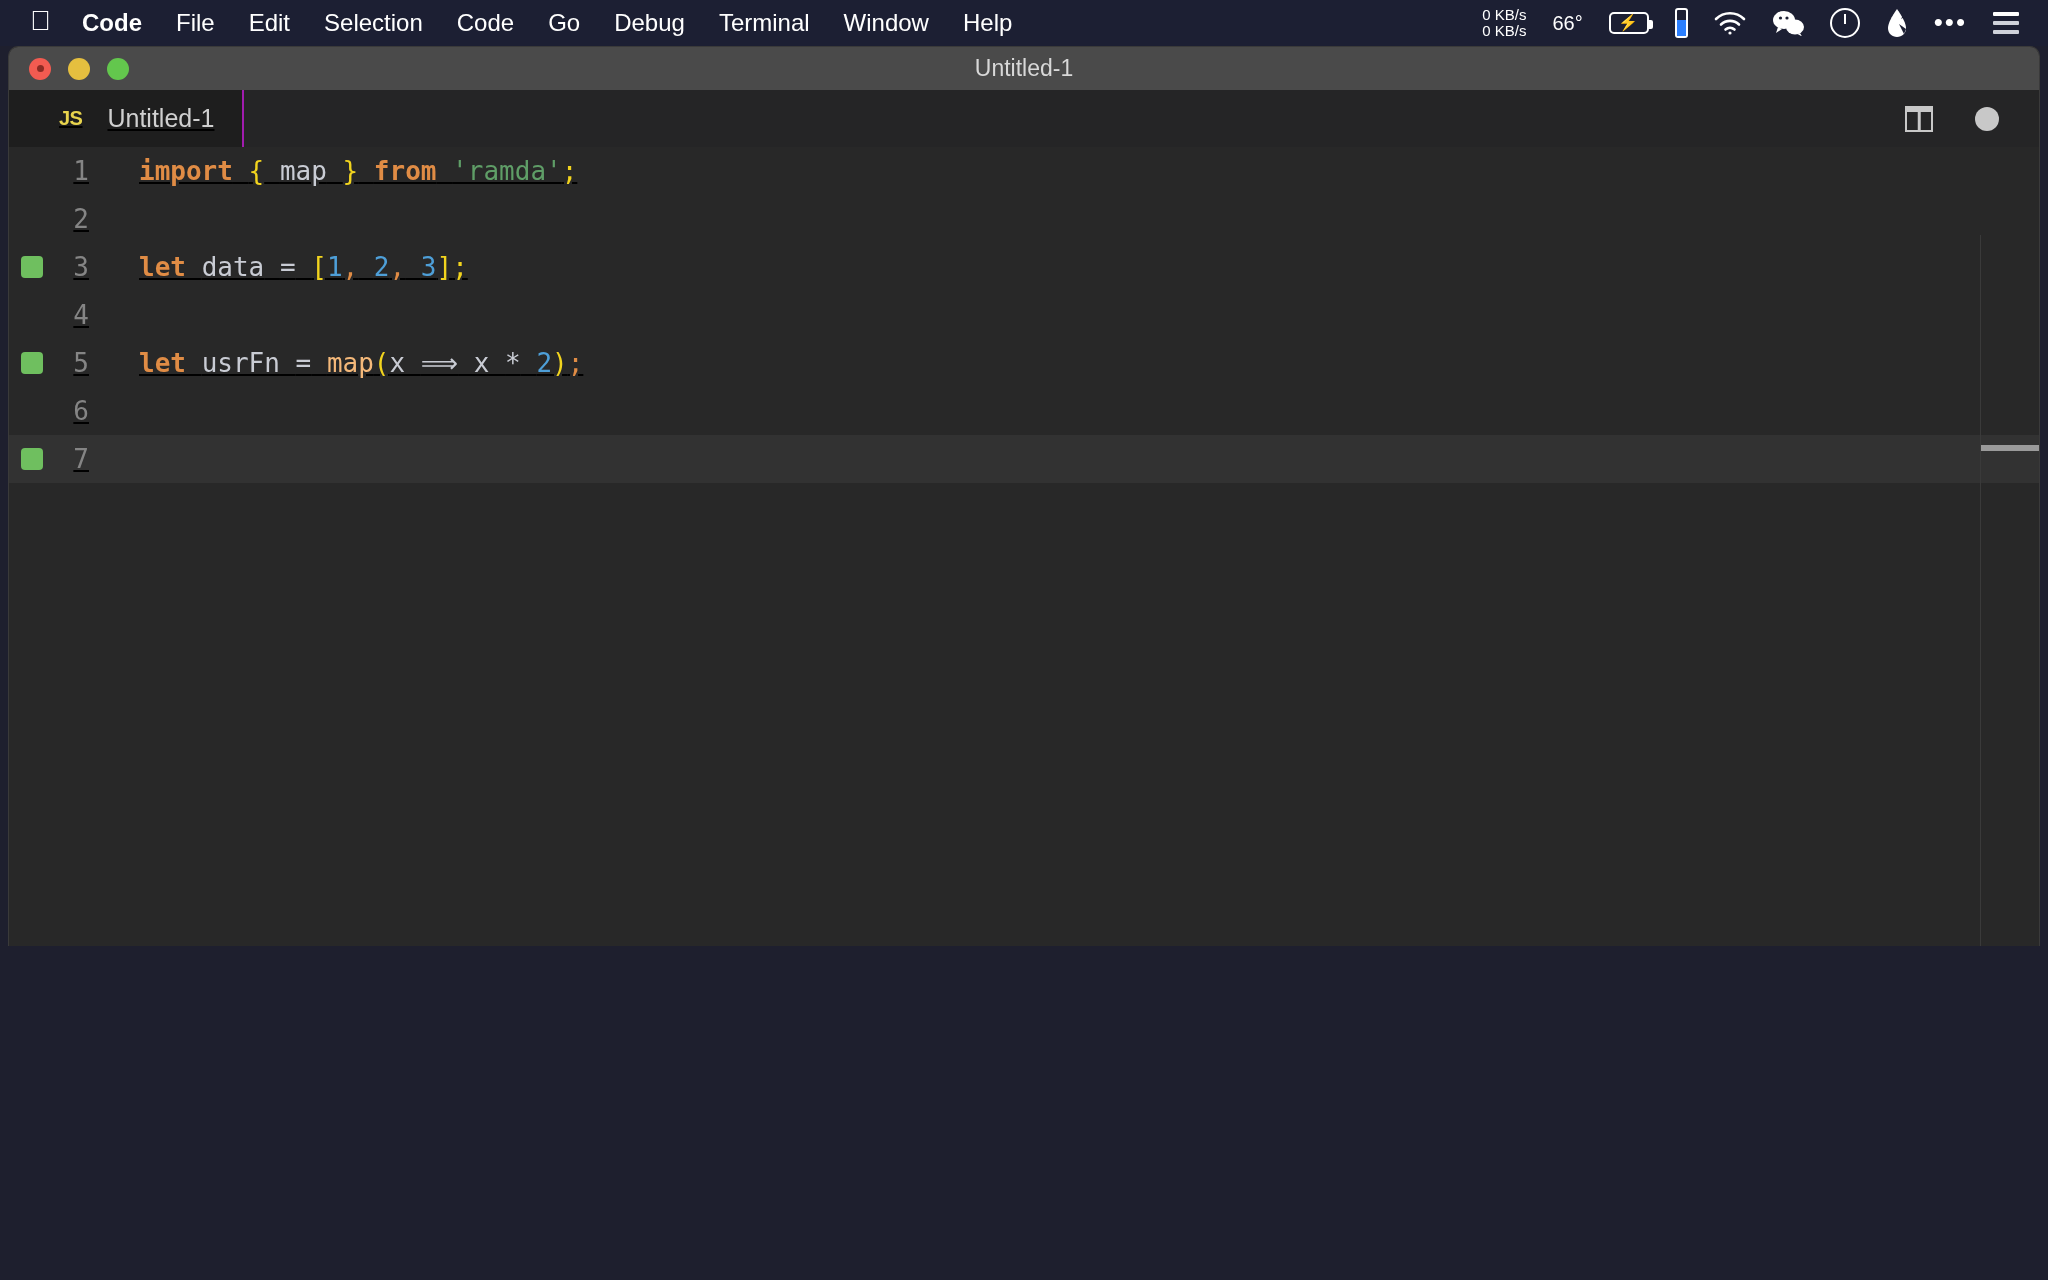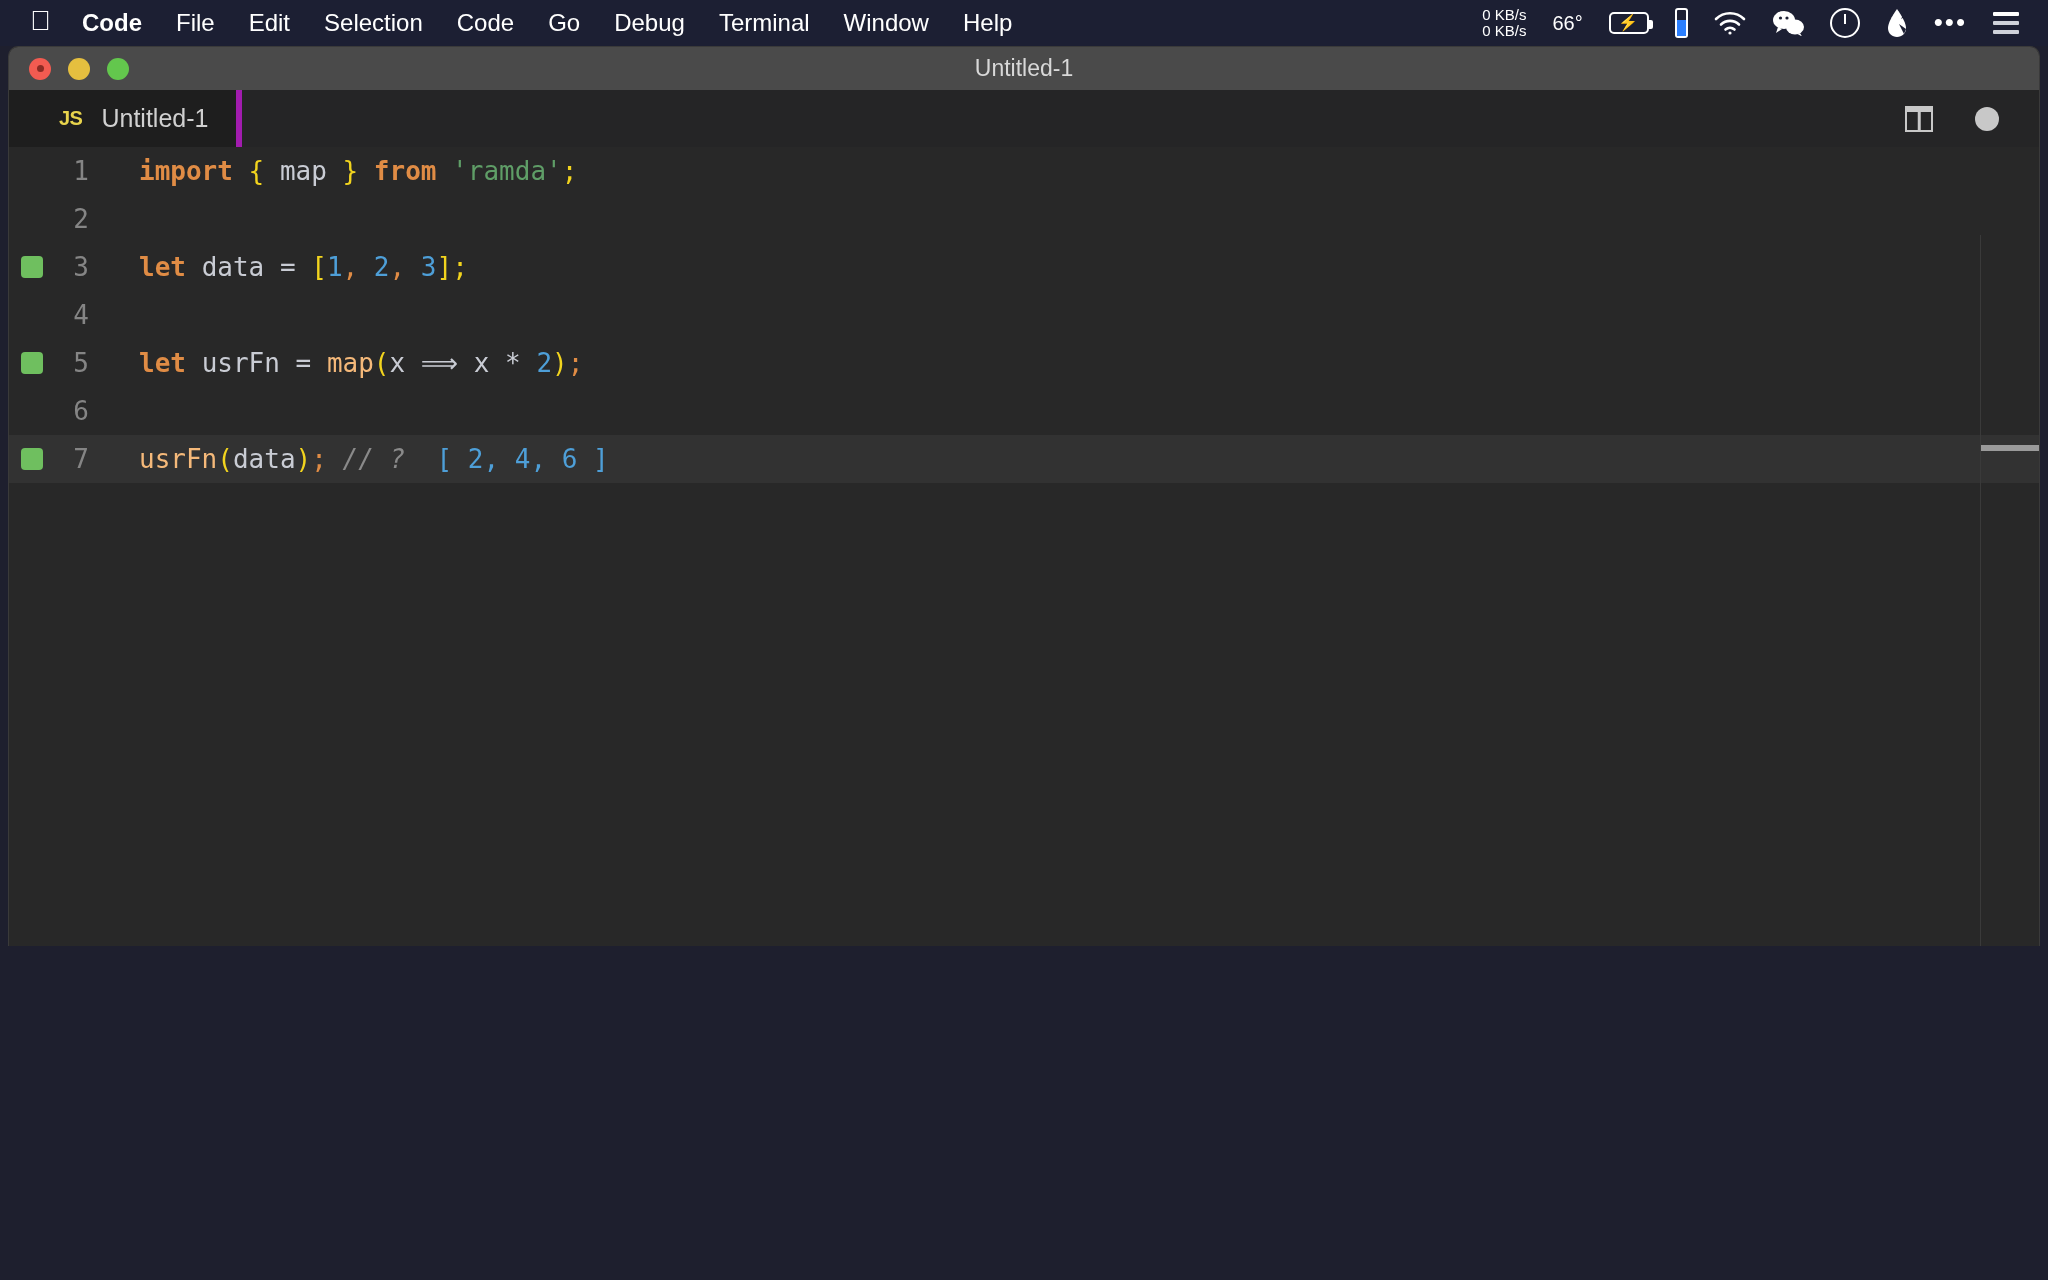--- a/index.html
+++ b/index.html
@@ -58,20 +58,21 @@
   .drop { width:22px; height:30px; }
 
   
   #window {
     position:absolute; left:8px; top:46px; width:2032px; height:900px;
     background:#1e1e1e;
     border-radius:10px 10px 0 0;
     overflow:hidden;
     border:1px solid #3a3a3a;
     border-bottom:none;
+    text-decoration:underline;
   }
   
   #titlebar {
     height:43px; background:#4a4a4a;
     display:flex; align-items:center; position:relative;
   }
   .traffic { display:flex; gap:17px; padding-left:20px; }
   .tl { width:22px; height:22px; border-radius:50%; }
   .tl.r { background:#f25b51; }
   .tl.y { background:#e5bf3f; }
@@ -81,24 +82,24 @@
     background:#8c2b24; margin:7.5px auto;
   }
   #window-title {
     position:absolute; left:0; right:0; text-align:center;
     color:#d8d8d8; font-size:23px; pointer-events:none;
   }
 
   
   #tabbar { height:57px; background:#252526; display:flex; align-items:stretch; }
   .tab {
-    display:flex; align-items:center; gap:19px;
+    display:flex; align-items:center; gap:25px;
     padding:0 28px 0 50px;
     background:#1e1e1e; color:#d0d0d0; font-size:25px;
-    border-right:6px solid #a21caf;
+    border-right:2px solid #a21caf;
   }
   .tab .js-ic {
     color:#e8d44d; font-weight:bold; font-size:20px;
     font-family:"Liberation Sans", sans-serif; letter-spacing:-0.5px;
   }
   .tab-actions { margin-left:auto; display:flex; align-items:center; gap:42px; padding-right:40px; }
   .split-ic { width:28px; height:26px; border:2.5px solid #c8c8c8; position:relative; }
   .split-ic:before { content:""; position:absolute; left:50%; top:0; bottom:0; width:2.5px; background:#c8c8c8; transform:translateX(-50%); }
   .split-ic:after { content:""; position:absolute; left:0; right:0; top:0; height:4px; background:#c8c8c8; }
   .dot-ic { width:24px; height:24px; border-radius:50%; background:#c8c8c8; }
@@ -281,21 +282,21 @@
   </div>
 
   <div id="editor">
     <div id="code-lines">
         <div class="code-line"><span class="lnum">1</span><span class="code"><span class="t-kw">import</span><span class="t-var"> </span><span class="t-brc">{</span><span class="t-var"> </span><span class="t-var">map</span><span class="t-var"> </span><span class="t-brc">}</span><span class="t-var"> </span><span class="t-kw">from</span><span class="t-var"> </span><span class="t-str">'ramda'</span><span class="t-semi">;</span></span></div>
         <div class="code-line"><span class="lnum">2</span><span class="code"></span></div>
         <div class="code-line"><span class="bp"></span><span class="lnum">3</span><span class="code"><span class="t-kw">let</span><span class="t-var"> </span><span class="t-var">data</span><span class="t-var"> </span><span class="t-op">=</span><span class="t-var"> </span><span class="t-brc">[</span><span class="t-num">1</span><span class="t-punc">,</span><span class="t-var"> </span><span class="t-num">2</span><span class="t-punc">,</span><span class="t-var"> </span><span class="t-num">3</span><span class="t-brc">]</span><span class="t-semi">;</span></span></div>
         <div class="code-line"><span class="lnum">4</span><span class="code"></span></div>
         <div class="code-line"><span class="bp"></span><span class="lnum">5</span><span class="code"><span class="t-kw">let</span><span class="t-var"> </span><span class="t-var">usrFn</span><span class="t-var"> </span><span class="t-op">=</span><span class="t-var"> </span><span class="t-fn">map</span><span class="t-brc">(</span><span class="t-var">x </span><span class="t-var">⟹</span><span class="t-var"> x </span><span class="t-op">*</span><span class="t-var"> </span><span class="t-num">2</span><span class="t-brc">)</span><span class="t-punc">;</span></span></div>
         <div class="code-line"><span class="lnum">6</span><span class="code"></span></div>
-        <div class="code-line current"><span class="bp"></span><span class="lnum">7</span><span class="code"><span class="t-fn">usrFn</span><span class="t-brc">(</span><span class="t-var">data</span><span class="t-brc">)</span><span class="t-punc">;</span><span class="t-var"> </span><span class="t-comm">// ?</span><span class="t-var">  </span><span class="t-res">[ 2, 4, 6 ]</span></span></div>
+        <div class="code-line current"><span class="bp"></span><span class="lnum">7</span></div>
       </div>
     <div class="ruler-line"></div>
     <div class="ruler-mark" style="top:298px"></div>
   </div>
 
   <div id="statusbar">
     <div class="sb-left">
       <span class="sb-item">
         <span class="err-ic">✕</span>
         <span>0</span>

